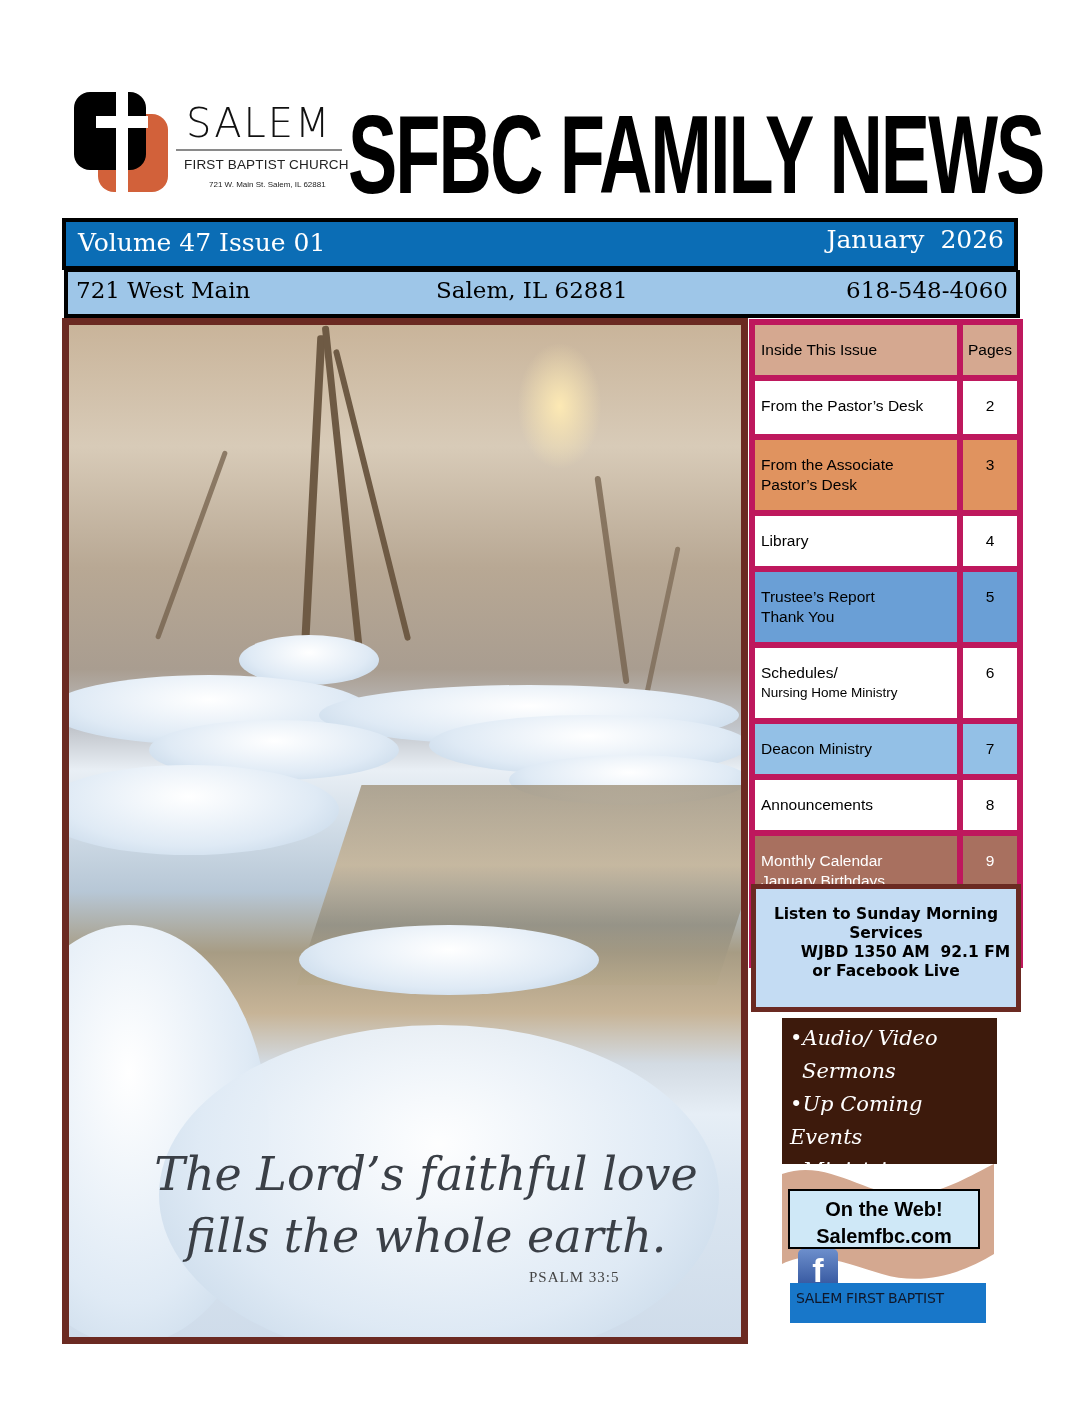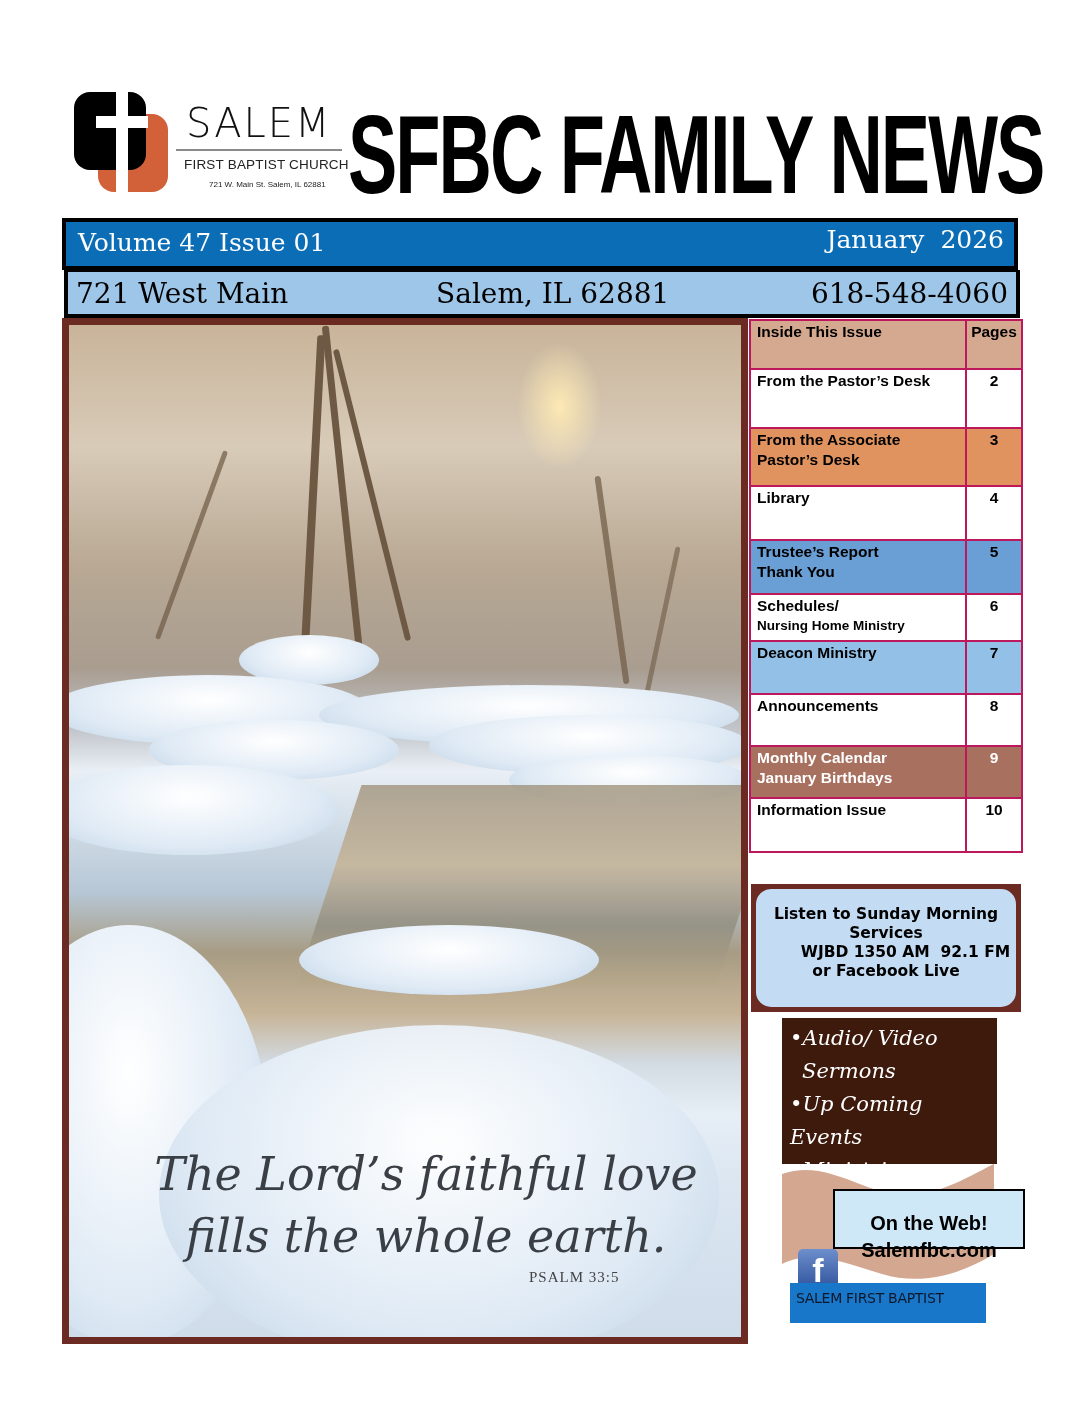--- a/index.html
+++ b/index.html
@@ -16,53 +16,53 @@
   
   .masthead { left:348px; top:92px; width:672px; height:126px; font-family:"Liberation Sans", sans-serif; font-weight:bold; font-size:112px; line-height:126px; color:#000; white-space:nowrap; transform-origin:left top; letter-spacing:-3px; }
   .masthead span { display:inline-block; transform:scaleX(0.66); transform-origin:left center; }
 
   
   .vol-bar { left:62px; top:218px; width:956px; height:52px; background:#0b6db5; border:4px solid #000; box-sizing:border-box; }
   .vol-left { left:12px; top:6px; font-family:"DejaVu Serif", serif; font-size:25px; color:#fff; }
   .vol-right { right:10px; top:3px; font-family:"DejaVu Serif", serif; font-size:25px; color:#fff; white-space:pre; }
 
   .addr-bar { left:64px; top:270px; width:956px; height:48px; background:#9ec6e8; border:4px solid #000; box-sizing:border-box; border-top-width:2px; }
-  .addr-bar div { top:5px; font-family:"DejaVu Serif", serif; font-size:28px; color:#000; }
+  .addr-bar div { top:5px; font-family:"DejaVu Serif", serif; font-size:23px; color:#000; }
 
   
   .cover-frame { left:62px; top:318px; width:686px; height:1026px; background:#6b2a22; box-sizing:border-box; padding:7px; }
   .cover-img { position:relative; width:100%; height:100%; overflow:hidden;
     background:
       radial-gradient(ellipse 60px 90px at 73% 8%, rgba(255,235,180,0.95), rgba(255,220,160,0) 70%),
       linear-gradient(180deg, #c9b49a 0%, #d8cbb8 12%, #b8a894 24%, #a99d90 34%, #c2c6cc 40%, #e9eff5 44%, #cfdbe6 50%, #b7c7d6 56%, #a79c84 62%, #c7b497 68%, #d3dbe3 73%, #e6eef6 78%, #dbe6f1 85%, #cfdcea 100%);
   }
   .tree { position:absolute; background:#6e5a44; border-radius:3px; }
   .snow { position:absolute; background:radial-gradient(ellipse at 50% 35%, #ffffff, #dfeaf5 60%, #bcd0e3 100%); border-radius:50%; }
   .stream { position:absolute; background:linear-gradient(180deg, #9c8d74, #c7b08c 40%, #8e8a7c 70%, #b7a88a); }
   .verse { position:absolute; left:0; right:0; font-family:"DejaVu Serif", serif; font-style:italic; color:#3a3f46; text-align:center;padding-left:42px; }
   .verse1 { top:822px; font-size:46px; }
   .verse2 { top:884px; font-size:46px; }
   .verse-ref { position:absolute; left:460px; top:944px; font-family:"Liberation Serif", serif; font-size:15px; color:#444; letter-spacing:1px; }
 
   
   .toc { left:749px; top:319px; width:274px; border-collapse:collapse; }
-  .toc td { border:2px solid #be185d; font-weight:bold; font-size:15.5px; vertical-align:top; padding:1px 6px; line-height:20px; }
+  .toc td { border:6px solid #be185d; font-weight:normal; font-size:15.5px; vertical-align:top; padding:15px 6px; line-height:20px; }
   .toc td.pg { width:50px; text-align:center; padding-left:2px; padding-right:2px; }
   .toc .small { font-size:13.5px; }
 
   
   .radio { left:751px; top:884px; width:270px; height:128px; background:#6b2a22; box-sizing:border-box; padding:5px; }
-  .radio-inner { width:100%; height:100%; background:#c4dcf3; box-sizing:border-box; padding-top:16px; text-align:center; font-family:"DejaVu Sans", sans-serif; font-weight:bold; font-size:15.5px; line-height:19px; color:#000;border-radius:15px; }
+  .radio-inner { width:100%; height:100%; background:#c4dcf3; box-sizing:border-box; padding-top:16px; text-align:center; font-family:"DejaVu Sans", sans-serif; font-weight:bold; font-size:15.5px; line-height:19px; color:#000; }
 
   
   .webbox { left:782px; top:1018px; width:215px; height:146px; background:#3d1a0c; color:#fff; font-family:"DejaVu Serif", serif; font-style:italic; font-size:21px; line-height:33px; padding:4px 0 0 8px; box-sizing:border-box; }
 
   
   .wave { left:782px; top:1164px; width:212px; height:122px; }
-  .onweb { left:833px; top:1189px; width:192px; height:60px; background:#cfe8f7; border:2px solid #000; box-sizing:border-box; text-align:center; font-weight:bold; font-size:20px; line-height:27px; color:#000; padding-top:19px; }
+  .onweb { left:788px; top:1189px; width:192px; height:60px; background:#cfe8f7; border:2px solid #000; box-sizing:border-box; text-align:center; font-weight:bold; font-size:20px; line-height:27px; color:#000; padding-top:5px; }
   .fb-icon { left:798px; top:1249px; width:40px; height:34px; background:linear-gradient(180deg,#6d8fcc,#3a5ca3); border-radius:5px 5px 0 0; color:#fff; font-weight:bold; font-size:34px; line-height:42px; text-align:center; overflow:hidden; }
   .fb-bar { left:790px; top:1283px; width:196px; height:40px; background:#1877c9; color:#0f172a; font-family:"DejaVu Sans", sans-serif; font-size:14px; line-height:30px; padding-left:6px; box-sizing:border-box; letter-spacing:-0.3px; }
 </style>
 </head>
 <body>
 
 <svg class="abs logo-mark" viewBox="0 0 100 104">
   <rect x="26" y="24" width="70" height="78" rx="16" fill="#d2613a"></rect>
   <rect x="2" y="2" width="72" height="78" rx="16" fill="#000"></rect>
   <rect x="44" y="0" width="12" height="104" fill="#fff"></rect>

